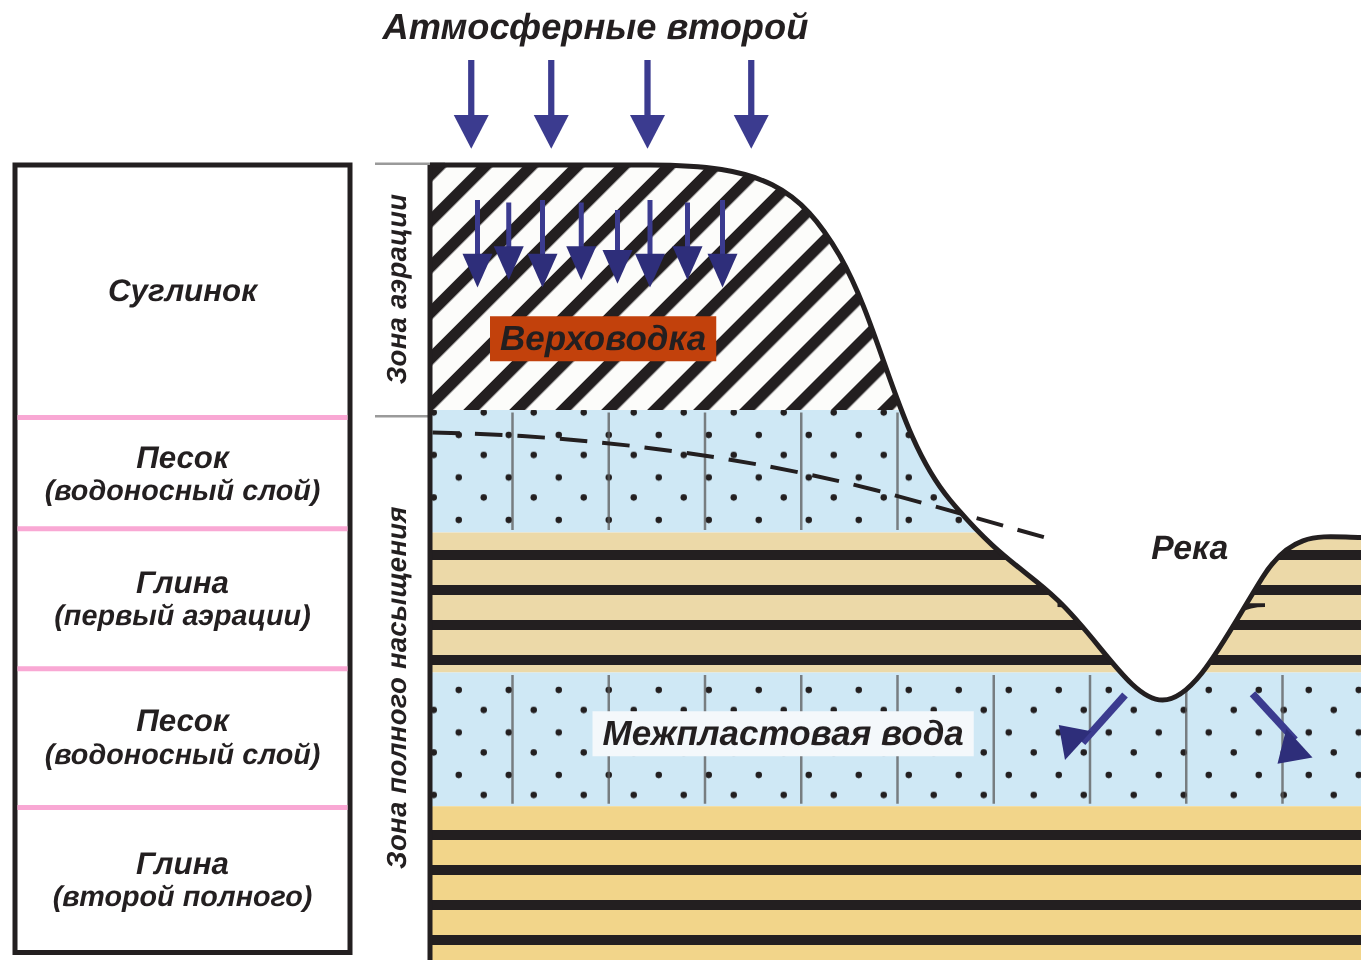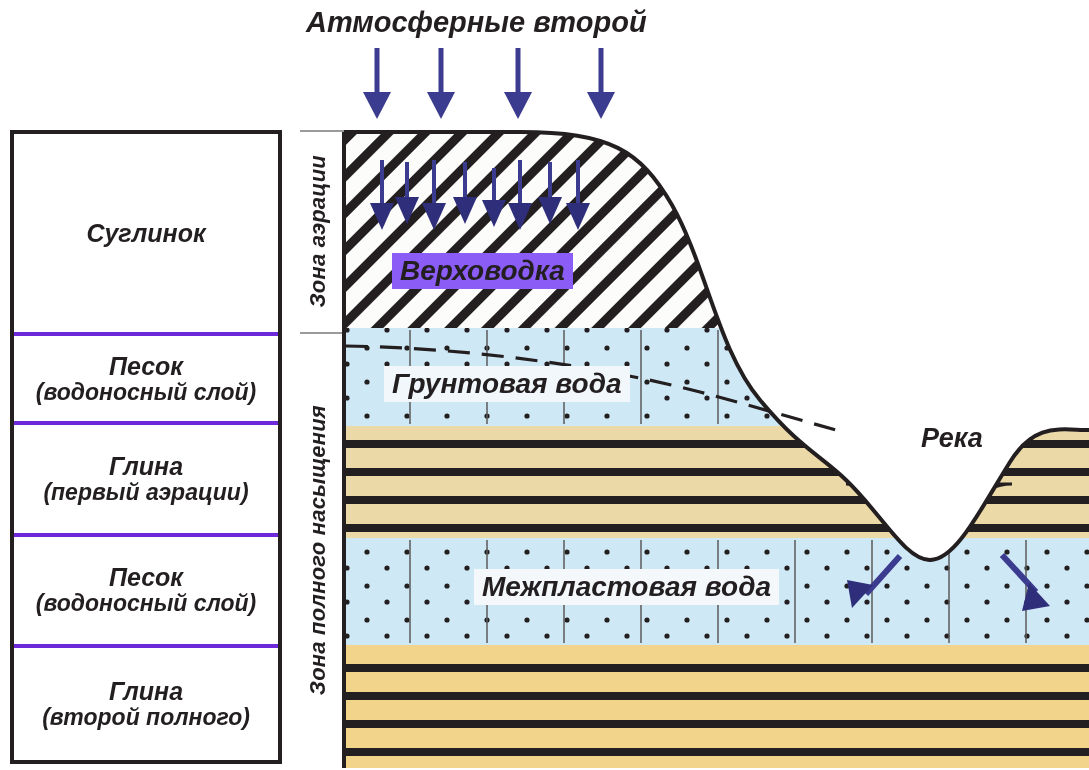--- a/index.html
+++ b/index.html
@@ -4,41 +4,41 @@
 <style>
   html,body{margin:0;padding:0;background:#ffffff;}
   body{width:1089px;height:770px;position:relative;overflow:hidden;
        font-family:"Liberation Sans","DejaVu Sans",sans-serif;}
 
   #stage{position:absolute;left:0;top:0;width:1089px;height:770px;}
 
   
   .legend{position:absolute;left:10px;top:130px;width:272px;height:634px;
           border:4px solid #231f20;box-sizing:border-box;background:#fff;}
-  .legend-row{box-sizing:border-box;border-bottom:4px solid #6d28d9;
+  .legend-row{box-sizing:border-box;border-bottom:4px solid #f9a8d4;
               display:flex;flex-direction:column;align-items:center;
               justify-content:center;text-align:center;color:#231f20;}
   .legend-row:last-child{border-bottom:none;}
   .lg-main{font-size:25px;font-weight:bold;font-style:italic;line-height:1.12;}
   .lg-sub{font-size:23px;font-weight:bold;font-style:italic;line-height:1.12;}
 
   
   .zone{position:absolute;left:296px;width:44px;
         display:flex;align-items:center;justify-content:center;}
   .zone span{writing-mode:vertical-rl;transform:rotate(180deg);
              font-size:22px;font-weight:bold;font-style:italic;
              color:#231f20;white-space:nowrap;letter-spacing:.2px;}
   .zone-div{position:absolute;left:300px;width:56px;height:2px;background:#9a9a9a;}
 
   
   .art-label{position:absolute;color:#231f20;font-weight:bold;font-style:italic;
              white-space:nowrap;}
   .title-precip{font-size:29px;left:306px;top:6px;}
   .lbl-perched{font-size:28px;left:392px;top:253px;
-               background:#8b5cf6;padding:2px 8px;}
+               background:#c2410c;padding:2px 8px;}
   .lbl-ground{font-size:28px;left:384px;top:366px;
               background:#f1f7fb;padding:2px 8px;}
   .lbl-inter{font-size:28px;left:474px;top:569px;
              background:#f4f8fb;padding:2px 8px;text-align:center;}
   .lbl-river{font-size:27px;left:921px;top:423px;}
 </style>
 </head>
 <body>
 
 <div id="stage">
@@ -225,19 +225,18 @@
         <line x1="1002" y1="555" x2="1036" y2="592" stroke-width="6"></line>
         <polygon points="1029,583 1050,606 1022,611" stroke="none"></polygon>
       </g>
     </g>
   </svg>
 
   <div class="art-label title-precip">Атмосферные второй</div>
 
   <div class="art-label lbl-perched">Верховодка</div>
 
-  <div class="art-label lbl-ground">Грунтовая вода</div>
 
   <div class="art-label lbl-inter">Межпластовая вода</div>
 
   <div class="art-label lbl-river">Река</div>
 
 </div>
 
 </body></html>

